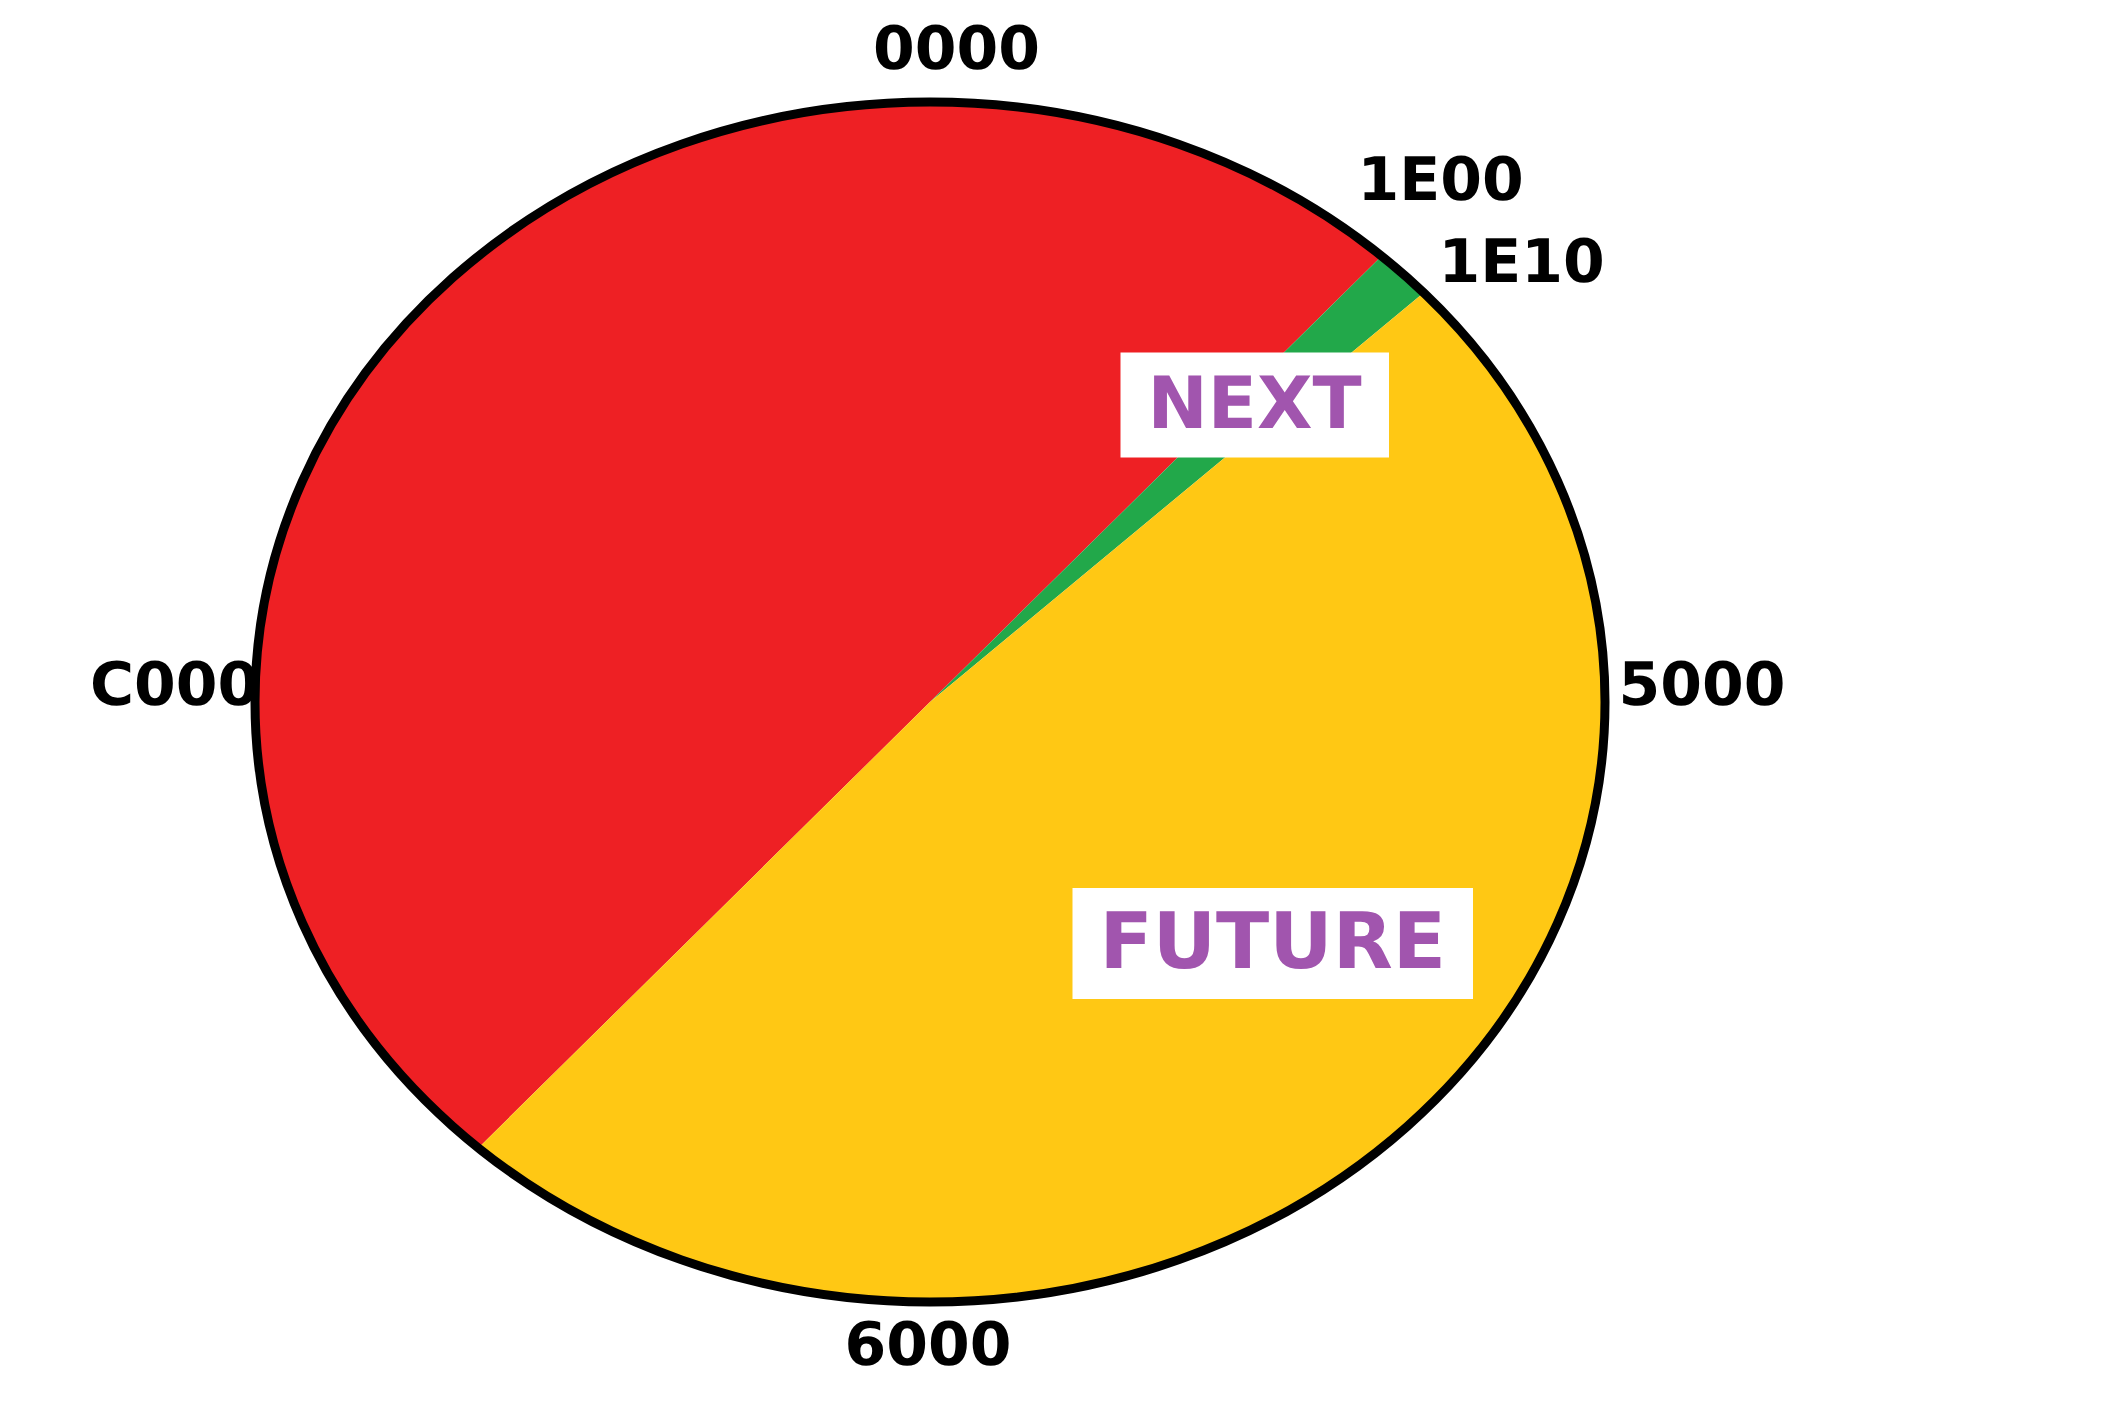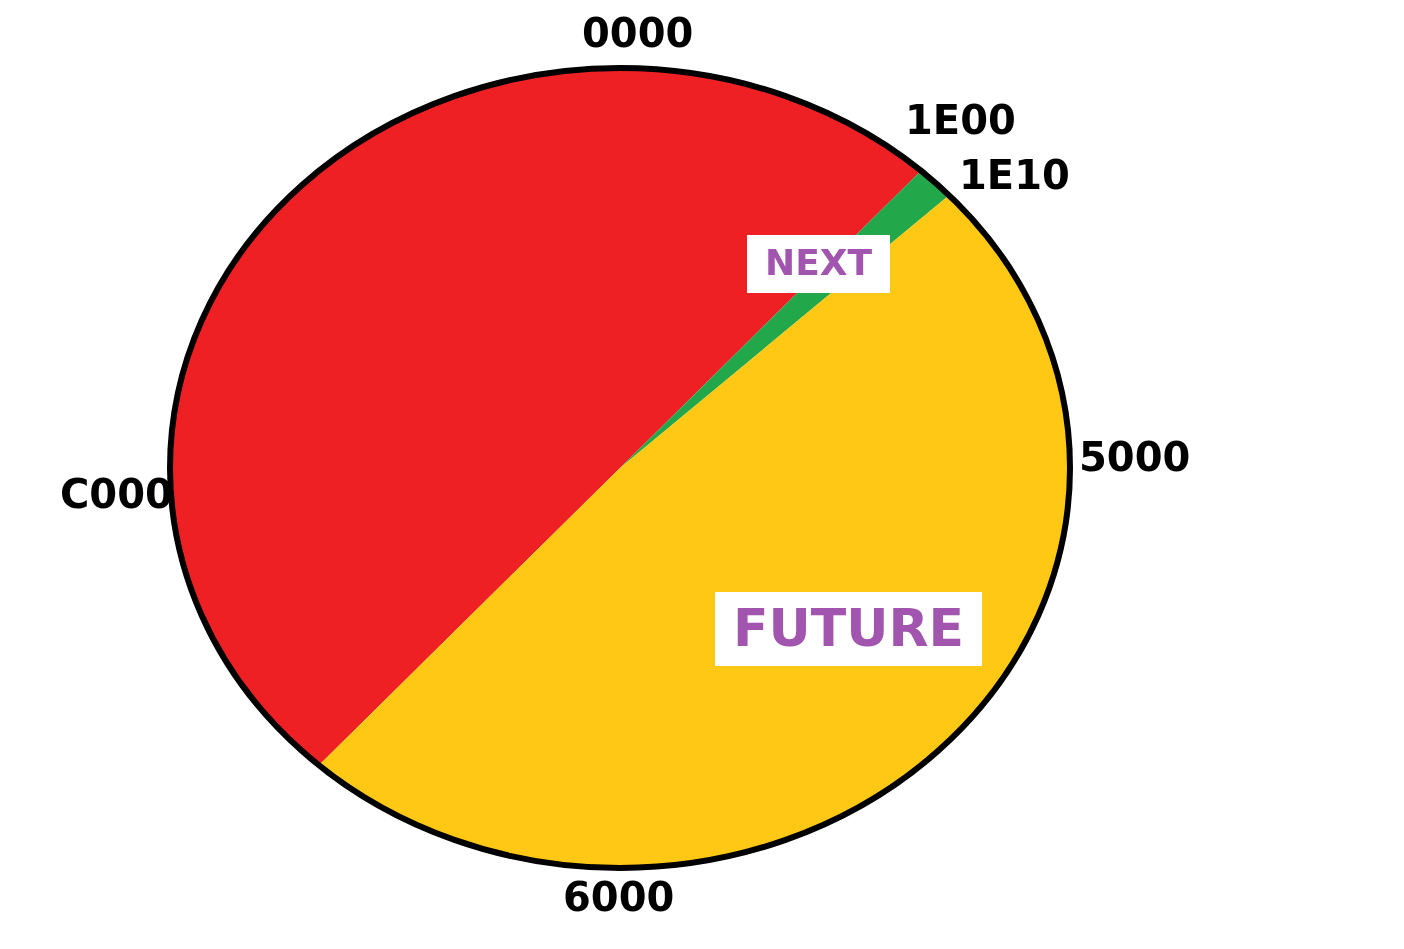--- a/index.html
+++ b/index.html
@@ -51,21 +51,21 @@
     background: #ffffff;
     color: #A155AE;
     font-family: "DejaVu Sans", "Liberation Sans", sans-serif;
     font-weight: bold;
     white-space: nowrap;
     line-height: 1;
     padding: 10px 18px 12px 18px;
     box-sizing: border-box;
   }
   #label-past    { font-size: 52px; left: 345px; top: 289px; }
-  #label-next    { font-size: 36px; left: 747px; top: 235px; }
+  #label-next    { font-size: 48px; left: 747px; top: 235px; }
   #label-future  { font-size: 52px; left: 715px; top: 592px; }
 </style>
 </head>
 <body style="background: rgb(255, 255, 255);">
 
 <div id="stage">
 
   <svg id="wheel" viewBox="0 0 1404 949">
     <g>
       <path id="wedge-past" fill="#EE2024" stroke="none" d="M 620 468 L 318.89 765.26 A 450 400 0 0 1 921.11 170.74 Z"></path>
@@ -73,18 +73,18 @@
       <path id="wedge-future" fill="#FFC814" stroke="none" d="M 620 468 L 949.11 195.20 A 450 400 0 0 1 318.89 765.26 Z"></path>
     </g>
     <ellipse id="wheel-outline" cx="620" cy="468" rx="450" ry="400" fill="none" stroke="#000000" stroke-width="6"></ellipse>
   </svg>
 
   <div class="tick-label" id="tick-0000" style="left: 582px; top: 13px;">0000</div>
   <div class="tick-label" id="tick-1E00" style="left: 905px; top: 100px;">1E00</div>
   <div class="tick-label" id="tick-1E10" style="left: 959px; top: 155px;">1E10</div>
   <div class="tick-label" id="tick-4000" style="left: 1079px; top: 437px;">5000</div>
   <div class="tick-label" id="tick-8000" style="left: 563px; top: 877px;">6000</div>
-  <div class="tick-label" id="tick-C000" style="left: 60px; top: 437px; margin-top: 37px;">C000</div>
+  <div class="tick-label" id="tick-C000" style="left: 60px; top: 437px;">C000</div>
 
   <div class="region-label" id="label-next">NEXT</div>
   <div class="region-label" id="label-future">FUTURE</div>
 
 </div>
 
 </body></html>

